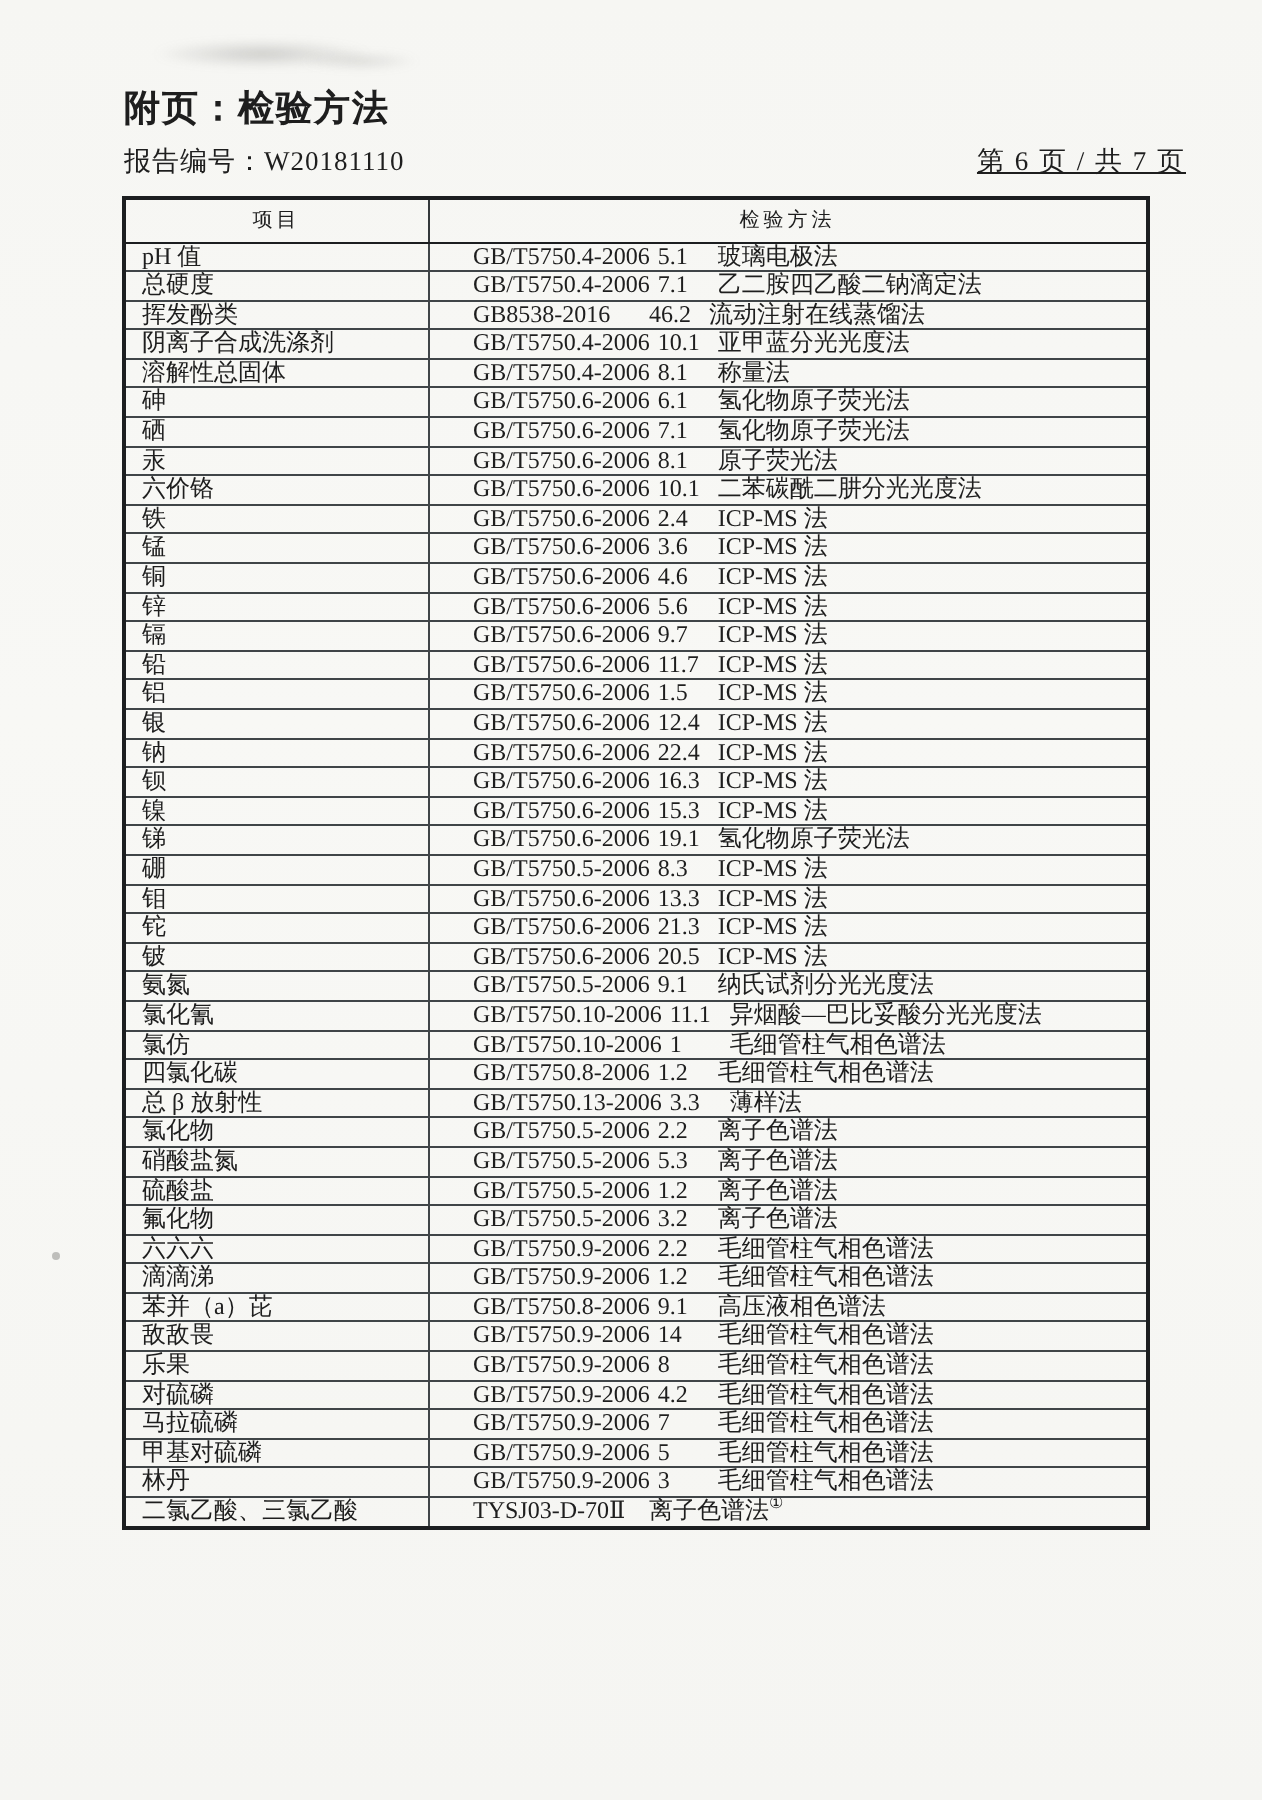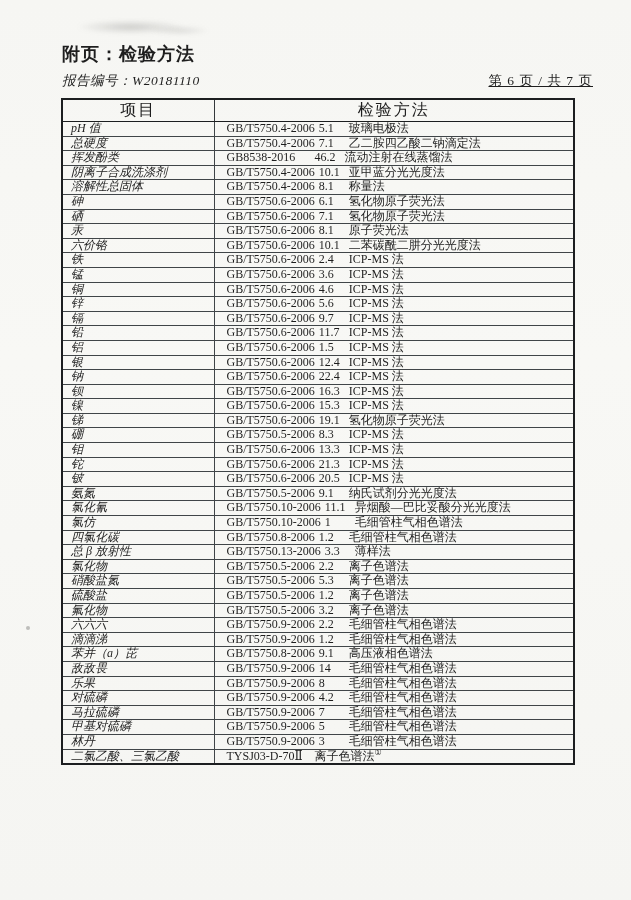--- a/index.html
+++ b/index.html
@@ -30,51 +30,51 @@
   }
   .page-title {
     position: absolute; left: 62px; top: 42px;
     font-size: 18px; font-weight: bold; letter-spacing: 1px;
   }
   .meta-line {
     position: absolute; left: 62px; right: 38px; top: 72px;
     display: flex; justify-content: space-between; align-items: baseline;
     font-size: 13.5px;
   }
-  .report-number { letter-spacing: 0.5px; font-style: italic; }
+  .report-number { letter-spacing: 0.5px; }
   .page-indicator { letter-spacing: 1px; text-decoration: underline; }
   table.methods {
     position: absolute; left: 61px; top: 98px;
     width: 512px;
     border-collapse: collapse;
     table-layout: fixed;
     border: 2px solid #1c1e20;
   }
   table.methods col.col-item { width: 152px; }
   table.methods col.col-method { width: 360px; }
   table.methods th {
     height: 22px;
-    font-size: 16px;
+    font-size: 10px;
     font-weight: normal;
     letter-spacing: 2px;
     text-align: center;
     border: 1px solid #34383b;
     border-bottom: 1px solid #1c1e20;
   }
   table.methods td {
     height: 13.6px;
     font-size: 12px;
     line-height: 13.6px;
     border: 1px solid #404548;
     white-space: nowrap;
     overflow: hidden;
     vertical-align: middle;
   }
-  td.c-item { padding-left: 8px; font-style: italic; }
-  td.c-method { padding-left: 12px; }
+  td.c-item { padding-left: 8px; }
+  td.c-method { padding-left: 22px; }
   .m-row { display: flex; align-items: baseline; }
   .m-std { min-width: 88px; padding-right: 4px; }
   .m-clause { min-width: 30px; text-align: left; padding-right: 7px; }
   .m-name { flex: 1; }
   .m-name sup { font-size: 8px; line-height: 0; }
 </style>
 </head>
 <body>
 
 <div class="page">

